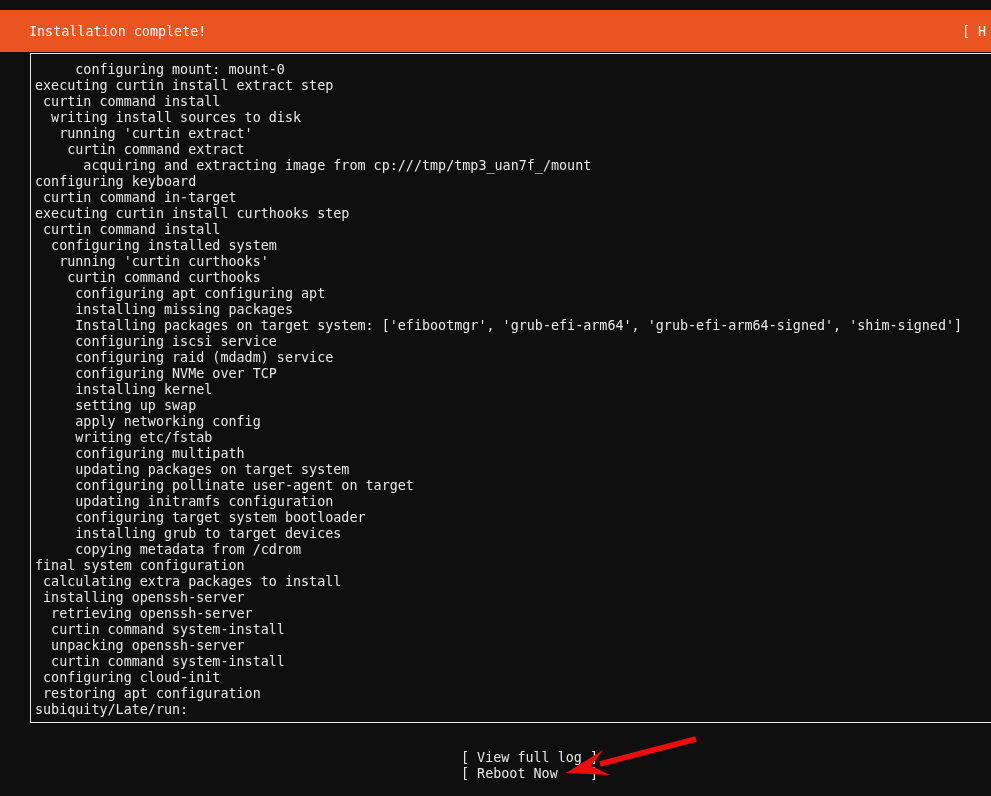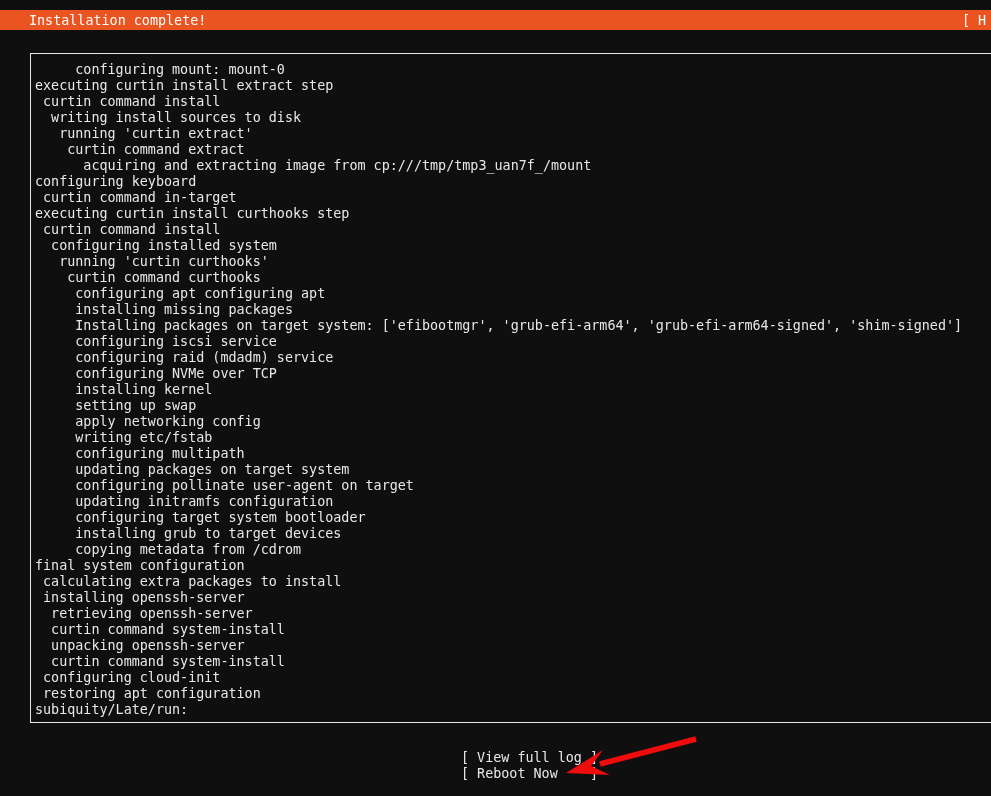--- a/index.html
+++ b/index.html
@@ -7,21 +7,21 @@
     --text:#e8e8e8; --border:#e8e8e8; --arrow:#ee0c0c;
   }
   *{box-sizing:border-box;}
   html,body{margin:0;padding:0;background:var(--bg);}
   .screen{
     position:relative; width:991px; height:796px;
     background:var(--bg); overflow:hidden;
     font-family:"DejaVu Sans Mono","Liberation Mono",monospace;
   }
   .header{
-    position:absolute; left:0; top:10px; width:991px; height:20px;
+    position:absolute; left:0; top:10px; width:991px; height:42px;
     background:var(--header_bg);
   }
   .header .title{
     position:absolute; left:29px; top:50%; transform:translateY(-50%);
     color:var(--header_fg); font-size:13.4px; white-space:pre;
   }
   .header .help{
     position:absolute; left:962px; top:50%; transform:translateY(-50%);
     color:var(--header_fg); font-size:13.4px; white-space:pre; cursor:pointer;
   }

